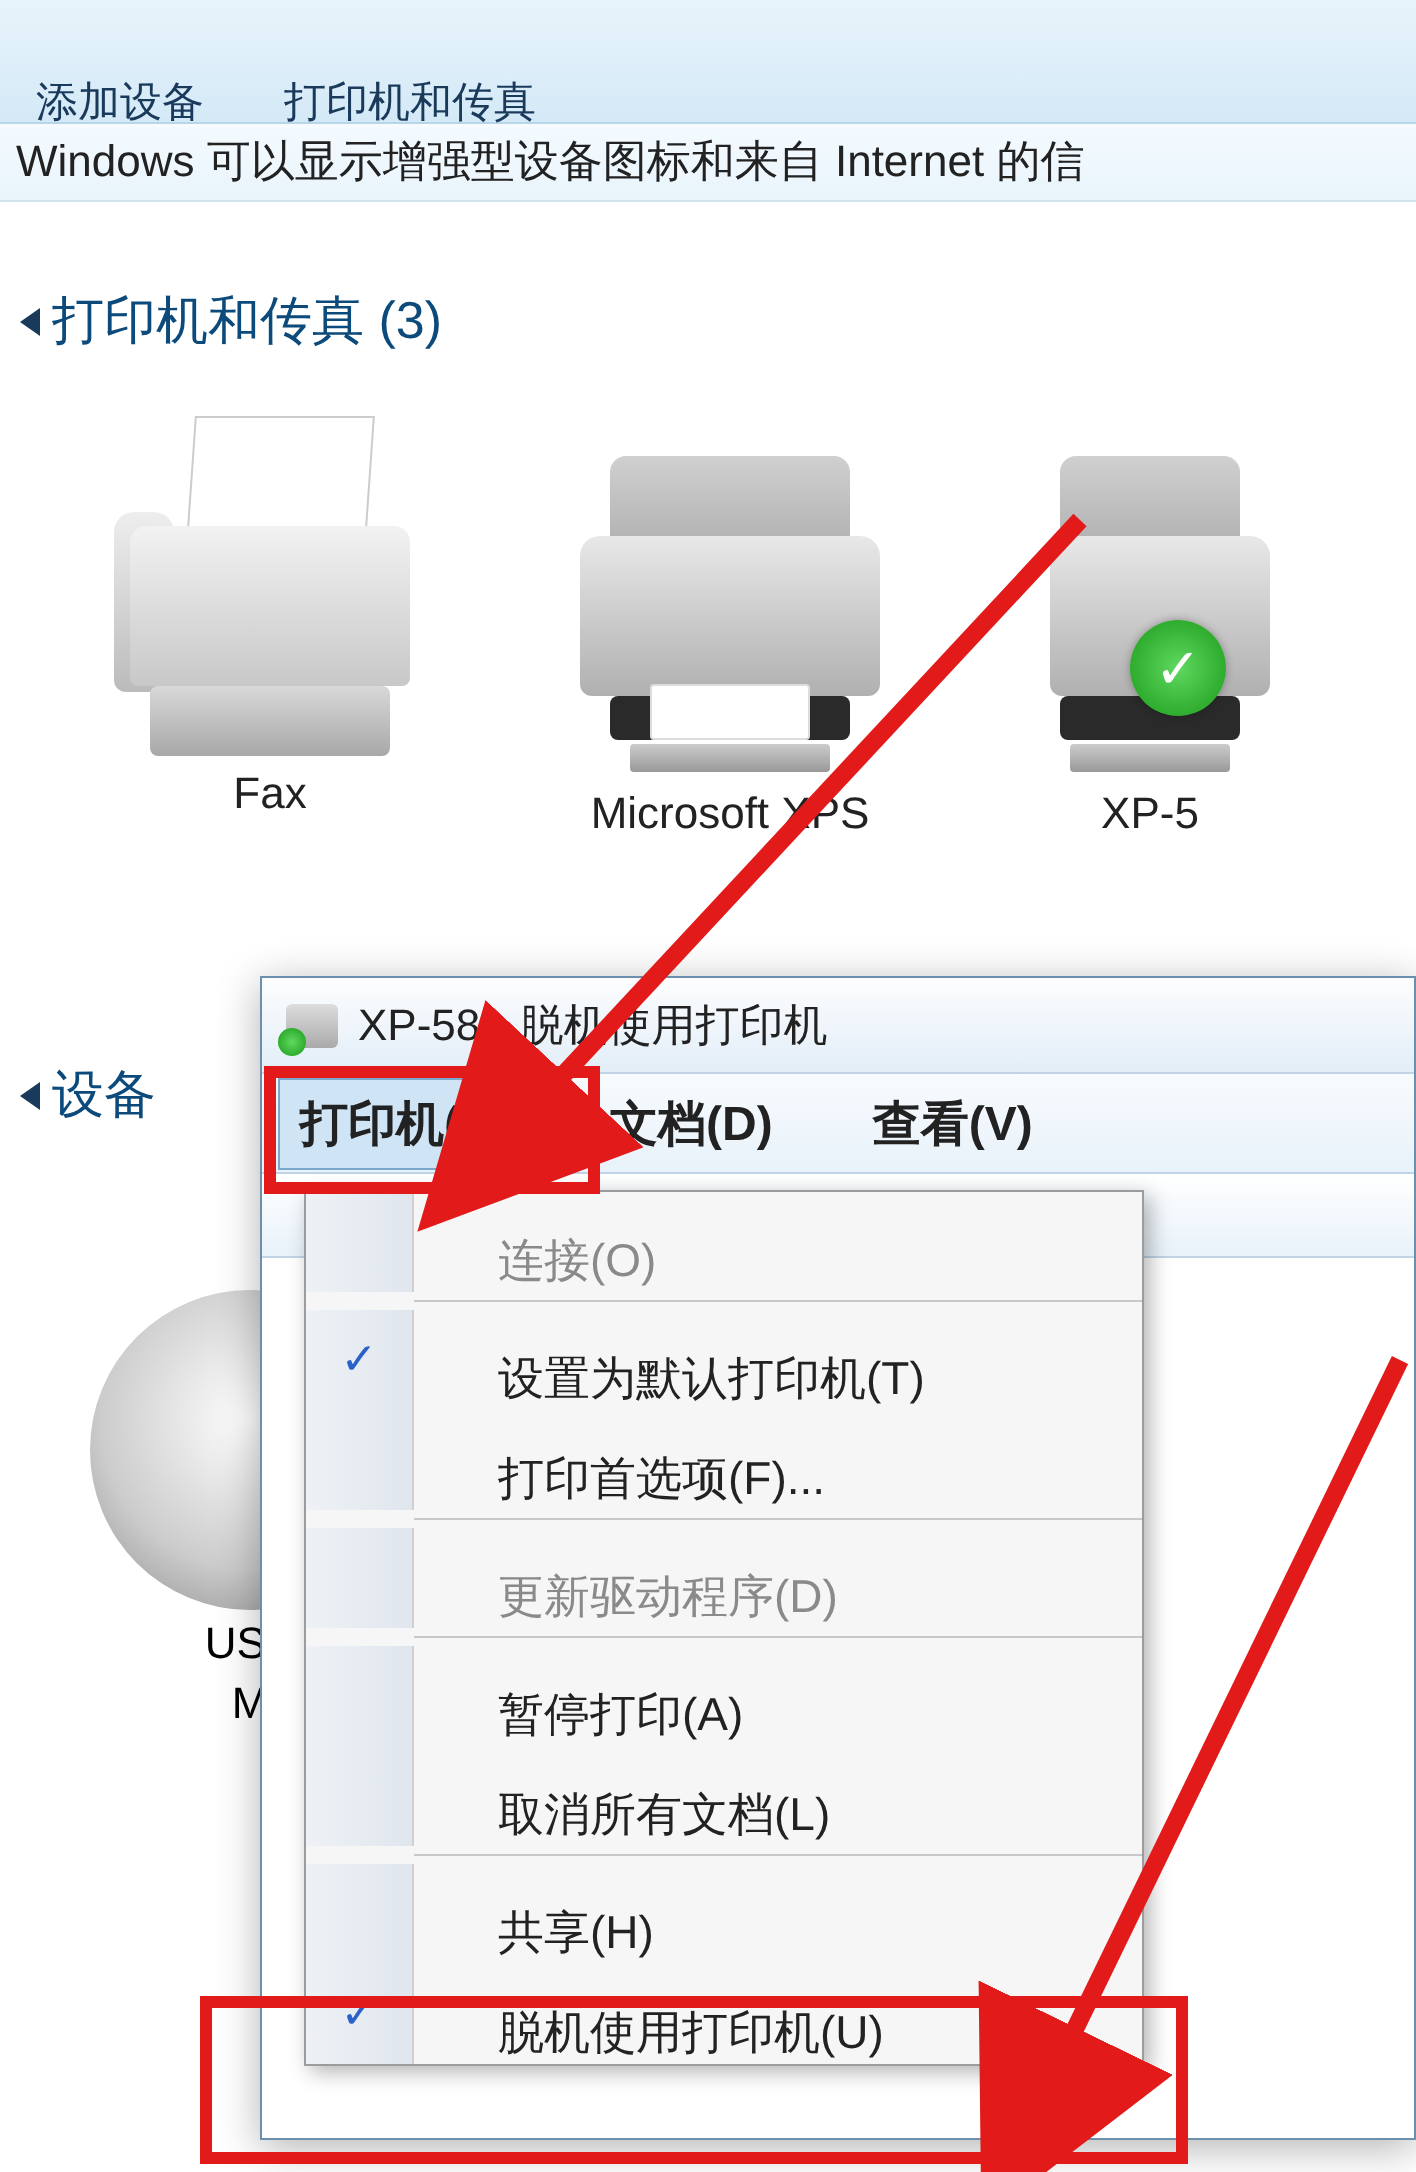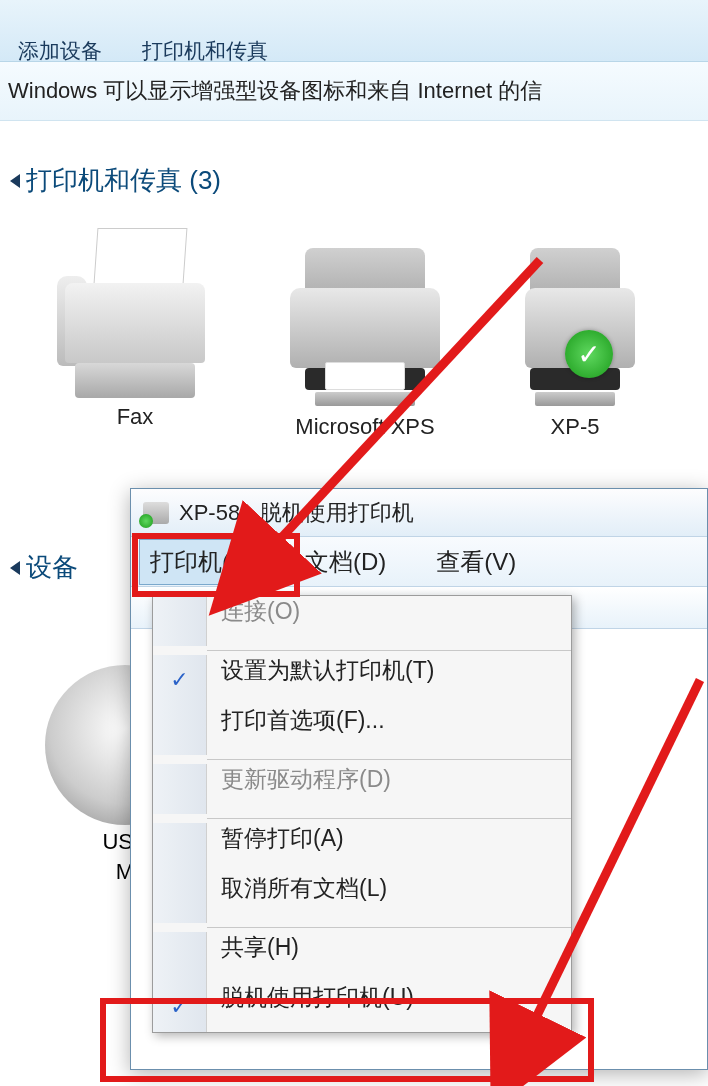--- a/index.html
+++ b/index.html
@@ -1,21 +1,21 @@
 <!DOCTYPE html>
 <html><head>
 <meta charset="utf-8">
 <style>
 * { margin: 0; padding: 0; box-sizing: border-box; font-family: "Microsoft YaHei", "SimSun", sans-serif; }
 body { width: 708px; height: 1086px; background: #fff; overflow: hidden; position: relative; }
 
 .toolbar { background: linear-gradient(#e8f4fb, #d4e9f7); height: 62px; display: flex; align-items: center; padding: 0 18px; gap: 40px; border-bottom: 1px solid #b8d6e8; }
 .toolbar-item { color: #1a3a5c; font-size: 21px; cursor: pointer; margin-top: 40px; }
 
-.infobar { background: linear-gradient(#f5fbff, #e8f4fb); padding: 14px 8px; font-size: 22px; color: #222; border-bottom: 1px solid #d0e4f0; }
+.infobar { background: linear-gradient(#f5fbff, #e8f4fb); padding: 4px 8px; font-size: 22px; color: #222; border-bottom: 1px solid #d0e4f0; }
 
 .content { padding: 18px 10px 0 10px; position: relative; }
 
 .section-header { display: flex; align-items: center; margin-bottom: 30px; margin-top: 24px; }
 .caret { width: 0; height: 0; border-top: 7px solid transparent; border-bottom: 7px solid transparent; border-right: 10px solid #1a3a5c; margin-right: 6px; }
 .section-title { color: #0b4a7a; font-size: 26px; }
 
 .devices-row { display: flex; gap: 40px; padding-left: 30px; }
 .device { display: flex; flex-direction: column; align-items: center; width: 190px; position: relative; }
 .device-label {  font-size: 22px; color: #222; text-align: center; margin-top: 6px; }
@@ -38,32 +38,32 @@
 .usb-icon { width: 160px; height: 160px; background: radial-gradient(circle at 50% 40%, #fff, #ccc 60%, #999 90%); border-radius: 50%; position: relative; }
 .usb-label { text-align: center; font-size: 22px; margin-top: 4px; }
 
 
 .pq-window { position: absolute; left: 130px; top: 488px; width: 578px; background: #f4f9fd; border: 1px solid #6b8fad; box-shadow: 0 4px 20px rgba(0,0,0,.3); z-index: 5; }
 .pq-titlebar { height: 48px; background: linear-gradient(#fdfdfe,#e2eef8); display: flex; align-items: center; padding: 17px 12px; gap: 10px; border-bottom: 1px solid #c0d4e6; }
 .pq-icon { width: 26px; height: 22px; background: linear-gradient(#ddd,#aaa); border-radius: 3px; position: relative; }
 .pq-icon::after { content:""; position:absolute; left:-4px; bottom:-4px; width:14px; height:14px; background: radial-gradient(#5fd85f,#1a9a1a); border-radius:50%; }
 .pq-title { font-size: 22px; color: #222; }
 
-.pq-menubar { height: 50px; background: linear-gradient(#f8fbfe,#e8f2fa); display: flex; align-items: center; padding: 0 8px; gap: 30px; border-bottom: 1px solid #c0d4e6; }
+.pq-menubar { height: 50px; background: linear-gradient(#f8fbfe,#e8f2fa); display: flex; align-items: center; padding: 0 8px; gap: 30px; border-bottom: 1px solid #c0d4e6; font-weight: bold; }
 .pq-menuitem { font-size: 24px; color: #222; padding: 6px 10px; cursor: pointer; }
 .pq-menuitem.active { background: #cfe5f5; border: 1px solid #7aa8cc; }
 
 .pq-header-row { height: 42px; background: linear-gradient(#fff,#e8f2fa); display:flex; align-items:center; padding: 0 430px 0 18px; border-bottom: 1px solid #c0d4e6; font-size: 22px; color:#222; }
 .pq-col-status { margin-left: auto; }
 
 .pq-body { background: #fff; height: 440px; }
 
 
 .dropdown { position: absolute; left: 152px; top: 595px; width: 420px; background: #f6f6f6; border: 1px solid #9c9c9c; box-shadow: 3px 3px 10px rgba(0,0,0,.3); z-index: 10; }
-.dd-item { display: flex; align-items: flex-start; height: 50px; font-size: 23px; color: #222; cursor: pointer; }
+.dd-item { display: flex; align-items: flex-end; height: 50px; font-size: 23px; color: #222; cursor: pointer; gap: 28px; }
 .dd-item.disabled { color: #8a8a8a; cursor: default; }
 .dd-gutter { width: 54px; height: 100%; background: linear-gradient(90deg,#eef2f6,#e0e6ee); display:flex; align-items:center; justify-content:center; color:#2a62c8; font-size:22px; border-right:1px solid #d0d0d0; }
 .dd-label { padding-left: 14px; }
 .dd-sep { height: 1px; background: #c8c8c8; margin: 4px 0 4px 54px; }
 
 .redbox { position: absolute; border: 6px solid #e21a1a; z-index: 30; pointer-events: none; }
 .redbox1 { left: 132px; top: 533px; width: 168px; height: 64px; }
 .redbox2 { left: 100px; top: 998px; width: 494px; height: 84px; }
 
 .arrow { position: absolute; z-index: 25; pointer-events: none; }

